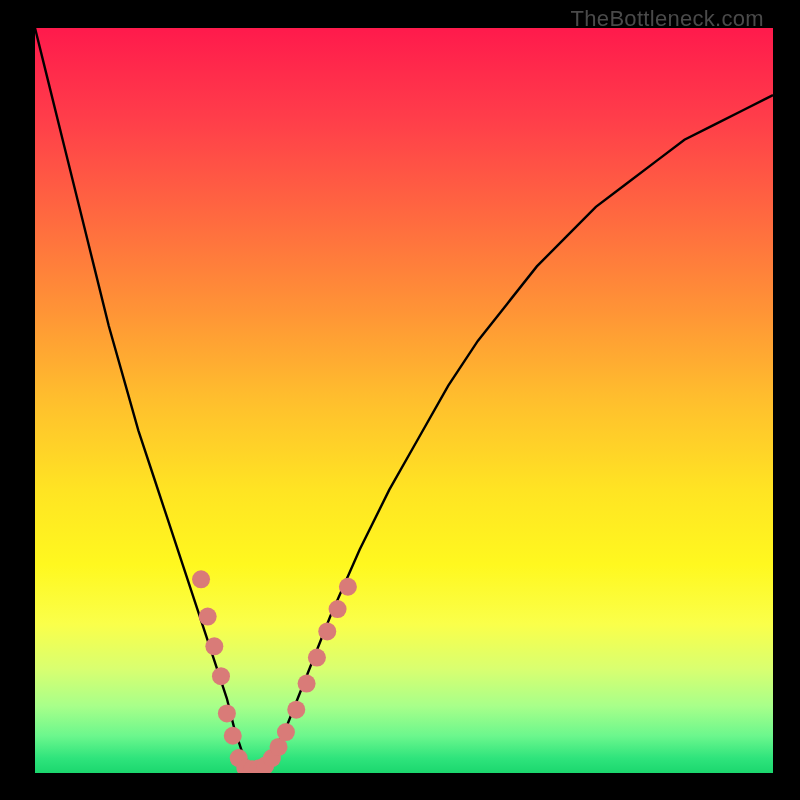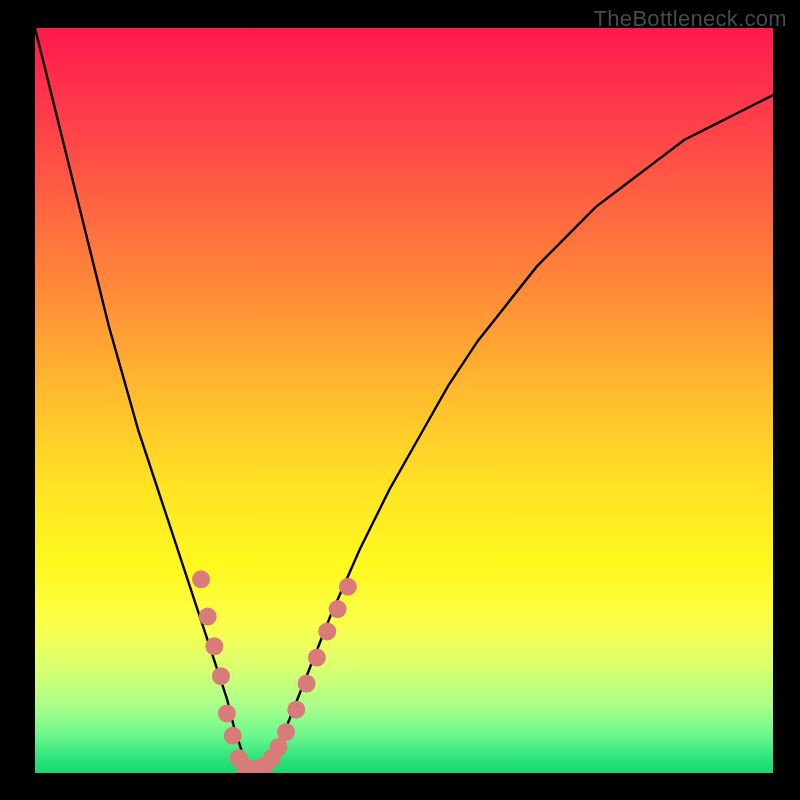--- a/index.html
+++ b/index.html
@@ -9,21 +9,20 @@
     height: 800px;
     overflow: hidden;
     background: #000;
     font-family: Arial, Helvetica, sans-serif;
   }
   .frame {
     position: relative;
     width: 776px;
     height: 800px;
     background: #000;
-    padding-left: 23px;
   }
   .plot-area {
     position: absolute;
     left: 35px;
     top: 28px;
     width: 738px;
     height: 745px;
     background: linear-gradient(to bottom,
       #ff1a4c 0%,
       #ff3d4a 12%,

